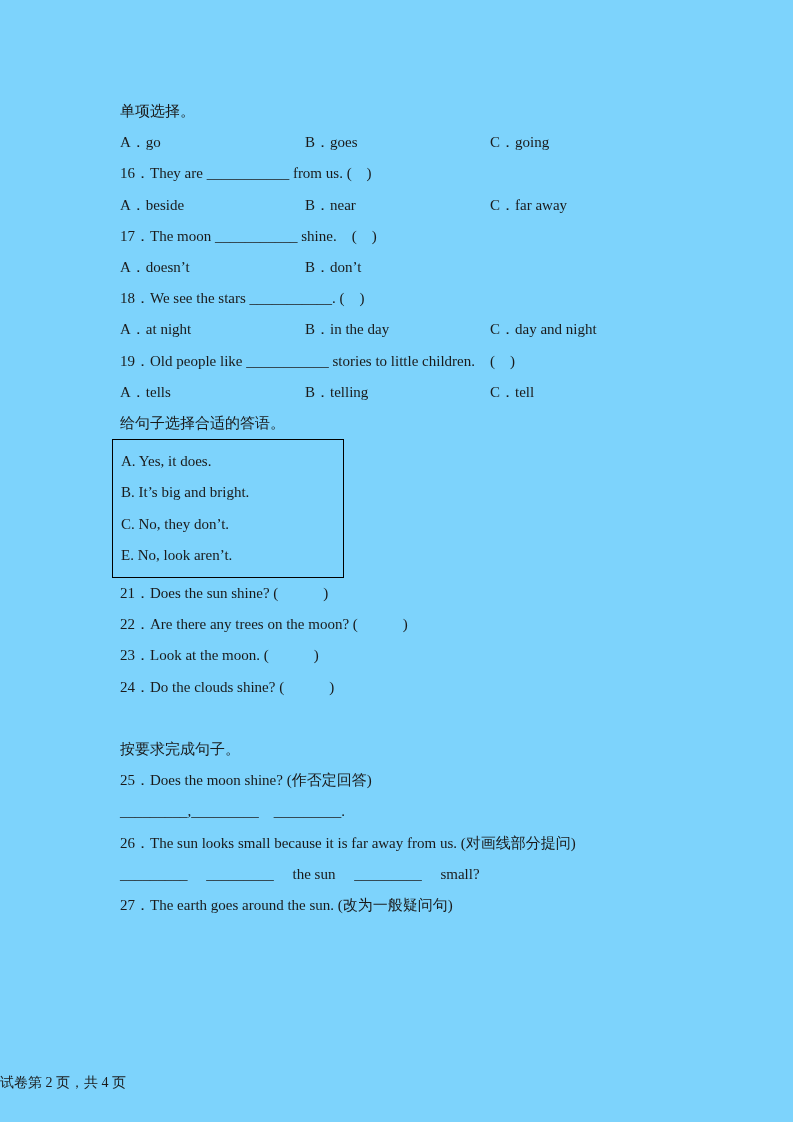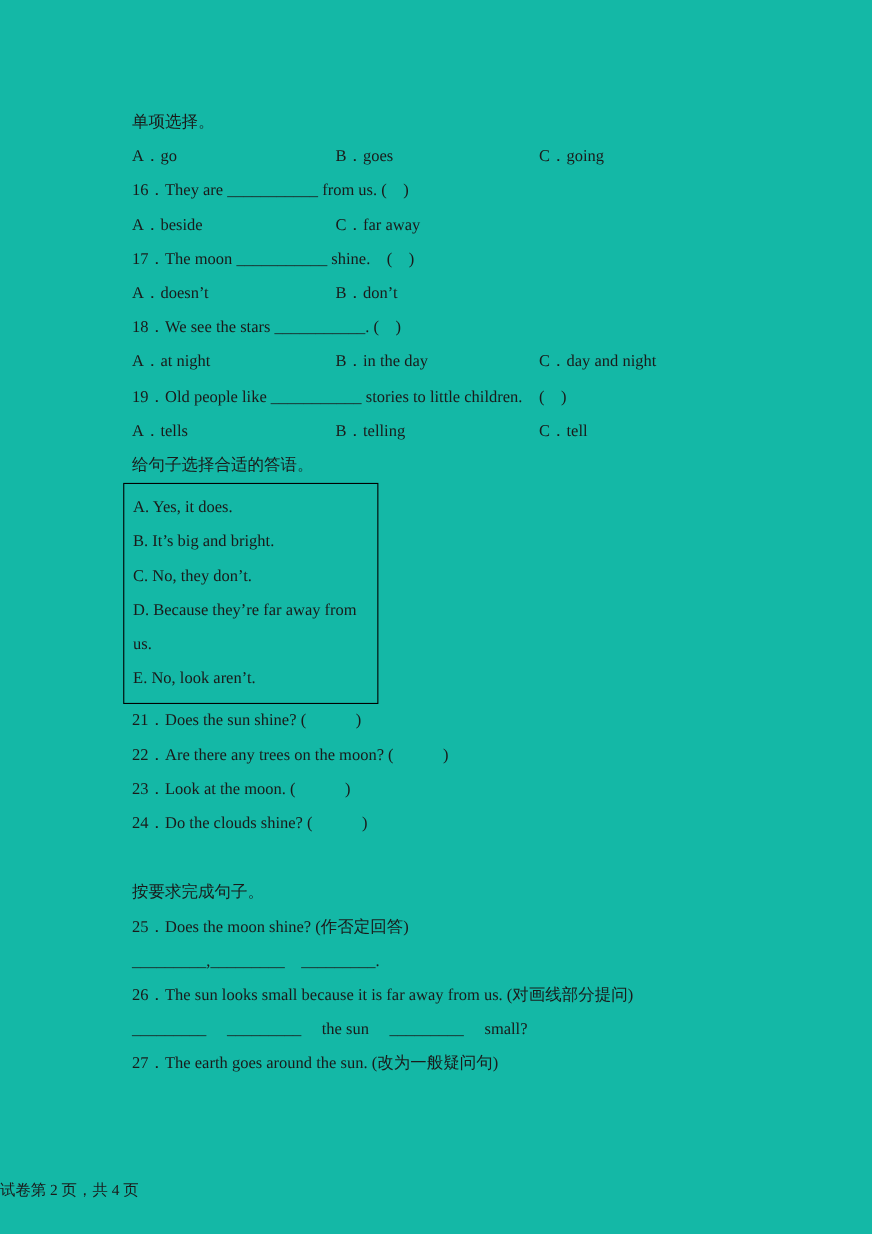--- a/index.html
+++ b/index.html
@@ -6,21 +6,21 @@
   html, body { background: #ffffff; }
   body {
     width: 793px; height: 1122px;
     position: relative;
     font-family: "Liberation Serif", "DejaVu Serif", serif;
     color: #1a1a1a;
   }
   .page {
     position: relative;
     width: 793px; height: 1122px;
-    background: #14b8a6;
+    background: #7dd3fc;
     overflow: hidden;
   }
   .content {
     position: absolute;
     left: 120px; top: 96px;
     width: 580px;
   }
   .line {
     font-size: 15px;
     line-height: 31.2px;
@@ -64,20 +64,21 @@
 
     <div class="options-row">
       <span class="opt">A．go</span>
       <span class="opt">B．goes</span>
       <span class="opt">C．going</span>
     </div>
 
     <div class="line">16．They are ___________ from us. (　)</div>
     <div class="options-row">
       <span class="opt">A．beside</span>
+      <span class="opt">B．near</span>
       <span class="opt">C．far away</span>
     </div>
 
     <div class="line">17．The moon ___________ shine.　(　)</div>
     <div class="options-row">
       <span class="opt">A．doesn’t</span>
       <span class="opt">B．don’t</span>
     </div>
 
     <div class="line">18．We see the stars ___________. (　)</div>
@@ -93,21 +94,20 @@
       <span class="opt">B．telling</span>
       <span class="opt">C．tell</span>
     </div>
 
     <div class="line">给句子选择合适的答语。</div>
 
     <div class="answer-box">
       <div class="line">A. Yes, it does.</div>
       <div class="line">B. It’s big and bright.</div>
       <div class="line">C. No, they don’t.</div>
-      <div class="line">D. Because they’re far away from us.</div>
       <div class="line">E. No, look aren’t.</div>
     </div>
 
     <div class="line">21．Does the sun shine? (　　　)</div>
     <div class="line">22．Are there any trees on the moon? (　　　)</div>
     <div class="line">23．Look at the moon. (　　　)</div>
     <div class="line">24．Do the clouds shine? (　　　)</div>
 
     <div class="spacer"></div>
 

